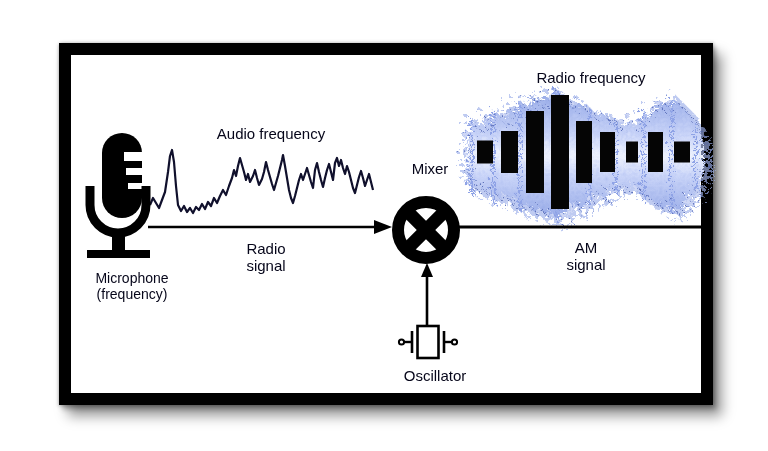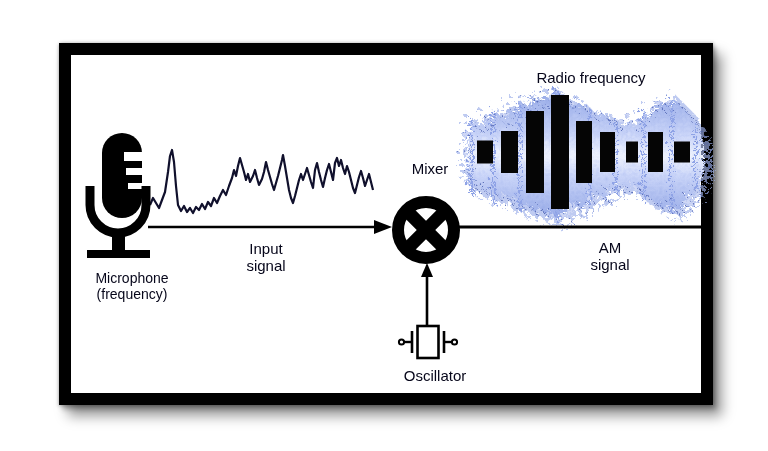--- a/index.html
+++ b/index.html
@@ -107,31 +107,32 @@
       <rect x="417.5" y="326" width="21" height="32" fill="#fff" stroke="#000" stroke-width="2.6"></rect>
       <line x1="412" y1="331" x2="412" y2="353" stroke="#000" stroke-width="2.6"></line>
       <line x1="444" y1="331" x2="444" y2="353" stroke="#000" stroke-width="2.6"></line>
       <line x1="403" y1="342" x2="411" y2="342" stroke="#000" stroke-width="2.4"></line>
       <line x1="445" y1="342" x2="453" y2="342" stroke="#000" stroke-width="2.4"></line>
       <circle cx="401.5" cy="342" r="2.6" fill="#fff" stroke="#000" stroke-width="2"></circle>
       <circle cx="454.5" cy="342" r="2.6" fill="#fff" stroke="#000" stroke-width="2"></circle>
     </g>
   </svg>
 
+  <div class="lbl" style="left:271px;top:133px;">Audio frequency</div>
 
   <div class="lbl" style="left:591px;top:77px;">Radio frequency</div>
 
   <div class="lbl" style="left:430px;top:168px;">Mixer</div>
 
   <div class="lbl" style="left:266px;top:257px;">
-    <div>Input</div>
+    <div>Radio</div>
     <div>signal</div>
   </div>
 
-  <div class="lbl" style="left:610px;top:256px;">
+  <div class="lbl" style="left:586px;top:256px;">
     <div>AM</div>
     <div>signal</div>
   </div>
 
   <div class="lbl small" style="left:132px;top:286px;text-align:center;">
     <div>Microphone</div>
     <div>(frequency)</div>
   </div>
 
   <div class="lbl" style="left:435px;top:375px;">Oscillator</div>

